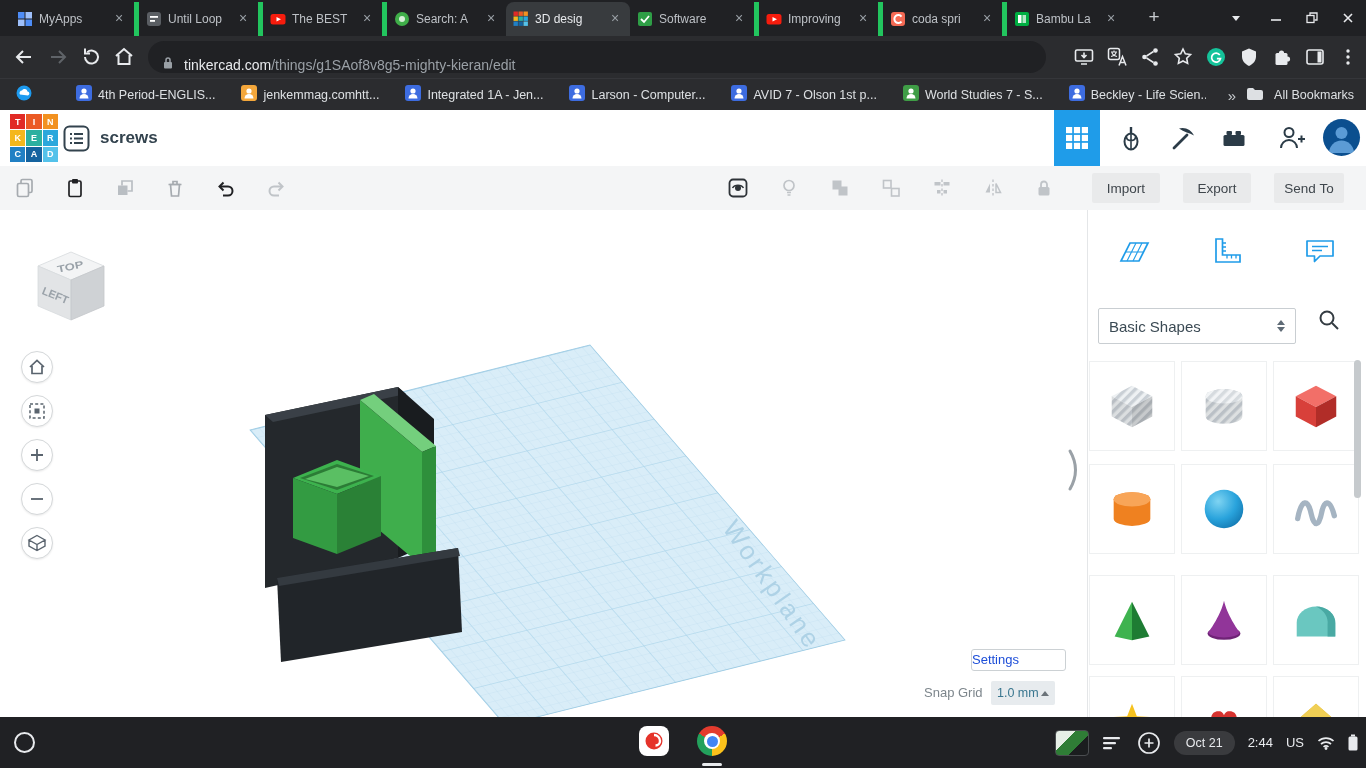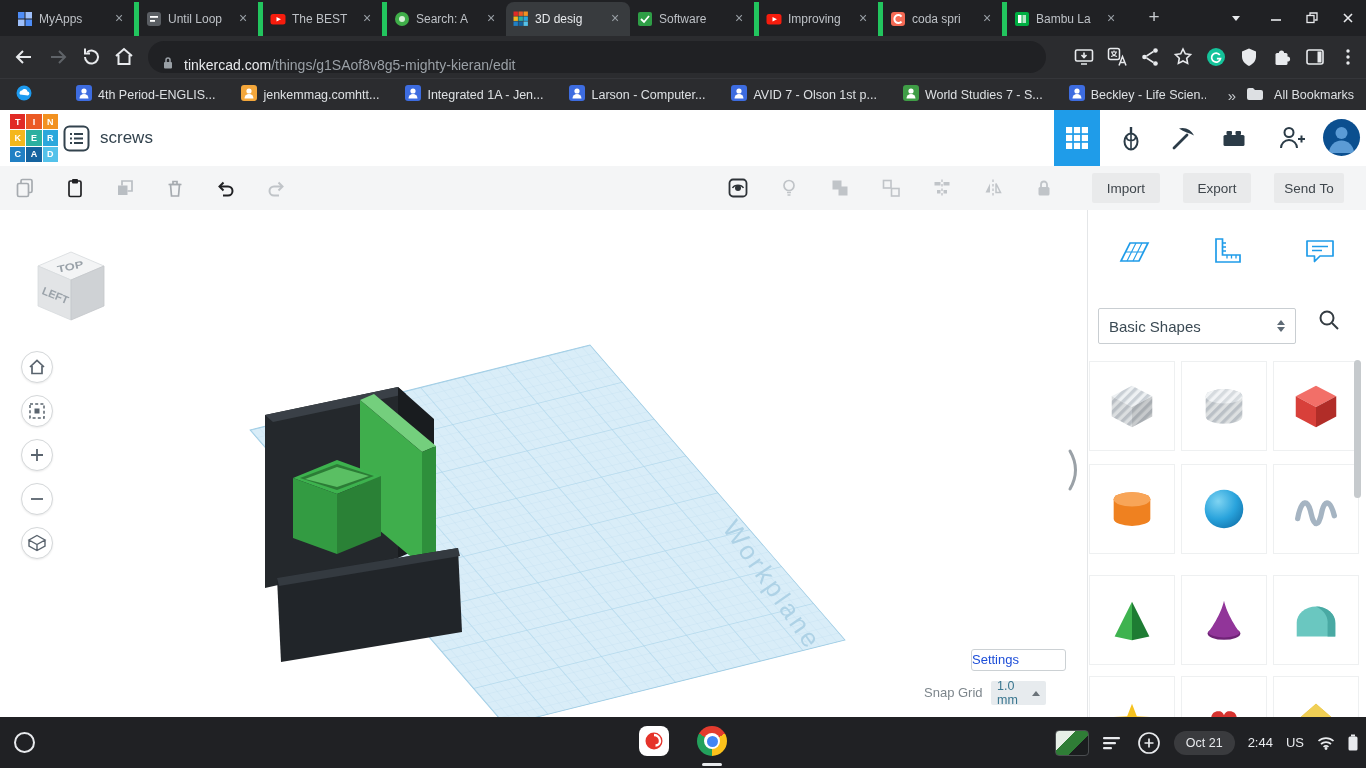--- a/index.html
+++ b/index.html
@@ -37,38 +37,38 @@
 #bmlist{display:flex;align-items:center;gap:26px;margin-left:44px;overflow:hidden;width:1130px}
 .bm{display:flex;align-items:center;gap:6px;color:#dde0e3;font-size:12.5px;white-space:nowrap}
 .bm-right{position:absolute;right:12px;top:0;height:32px;display:flex;align-items:center;gap:10px;color:#dde0e3;font-size:12.5px}
 .chevrons{color:#c7cbcf;font-size:15px}
 
 
 .tc-header{position:absolute;left:0;top:110px;width:100%;height:56px;background:#fff}
 #tclogo{position:absolute;left:10px;top:4px;width:48px;height:48px;display:grid;grid-template-columns:repeat(3,1fr);grid-template-rows:repeat(3,1fr);gap:1px}
 #tclogo .lg{display:flex;align-items:center;justify-content:center;color:#fff;font-size:9px;font-weight:bold}
 .props-btn{position:absolute;left:63px;top:15px}
-.tc-title{position:absolute;left:100px;top:18px;font-size:17px;font-weight:normal;color:#33434e}
+.tc-title{position:absolute;left:100px;top:18px;font-size:17px;font-weight:bold;color:#33434e}
 .blue-btn{position:absolute;left:1054px;top:0;width:46px;height:56px;background:#1f9ce9;display:flex;align-items:center;justify-content:center}
 .hico{position:absolute;top:13px;width:30px;height:30px;display:flex;align-items:center;justify-content:center}
 .avatar{position:absolute;left:1323px;top:9px;width:37px;height:37px;border-radius:50%;background:#0b4f8f;overflow:hidden}
 
 
 .tc-toolbar{position:absolute;left:0;top:166px;width:100%;height:44px;background:#f4f5f6}
 .tool-left{position:absolute;left:14px;top:0;height:44px;display:flex;align-items:center;gap:28px}
 .tool-mid{position:absolute;left:727px;top:0;height:44px;display:flex;align-items:center;gap:29px}
 .tbtn{width:22px;height:22px;display:flex;align-items:center;justify-content:center}
 .tc-btn{position:absolute;top:7px;height:30px;background:#e9eaeb;color:#3f464c;font-size:13.5px;display:flex;align-items:center;justify-content:center;border-radius:2px}
 
 
 .canvas{position:absolute;left:0;top:210px;width:1087px;height:507px;background:#fff;overflow:hidden}
 .vnav{position:absolute;left:21px;width:32px;height:32px;border-radius:50%;background:#fff;border:1px solid #d5d8da;display:flex;align-items:center;justify-content:center;box-shadow:0 1px 2px rgba(0,0,0,.08)}
 .settings-btn{position:absolute;left:971px;top:439px;width:95px;height:22px;border:1px solid #ccd1d4;border-radius:3px;color:#1d4ed8;font-size:13px;line-height:20px;background:#fff}
 .snap-label{position:absolute;left:924px;top:475px;font-size:13px;color:#7d868c}
-.snap-select{position:absolute;left:991px;top:471px;width:55px;height:22px;background:#e7ebee;border-radius:2px;display:flex;align-items:center;justify-content:space-between;padding:12px 6px;font-size:12.5px;color:#39768f}
+.snap-select{position:absolute;left:991px;top:471px;width:64px;height:22px;background:#e7ebee;border-radius:2px;display:flex;align-items:center;justify-content:space-between;padding:12px 6px;font-size:12.5px;color:#39768f}
 .up-tri{width:0;height:0;border-left:4px solid transparent;border-right:4px solid transparent;border-bottom:5px solid #6b7379}
 
 
 .panel{position:absolute;left:1087px;top:210px;width:279px;height:507px;background:#fff;border-left:1px solid #e4e6e8;overflow:hidden}
 .panel-tabs{position:absolute;left:0;top:20px;width:100%;display:flex;justify-content:space-around}
 .ptab{width:44px;height:44px;display:flex;align-items:center;justify-content:center}
 .cat-select{position:absolute;left:10px;top:98px;width:198px;height:36px;border:1px solid #c9ced2;border-radius:2px;display:flex;align-items:center;padding:0 10px;font-size:15px;color:#3b4a54;background:#fff}
 .stepper{margin-left:auto;display:flex;flex-direction:column;gap:2px}
 .stepper i{display:block;width:0;height:0;border-left:4px solid transparent;border-right:4px solid transparent}
 .stepper .u{border-bottom:5px solid #5f6b76}

